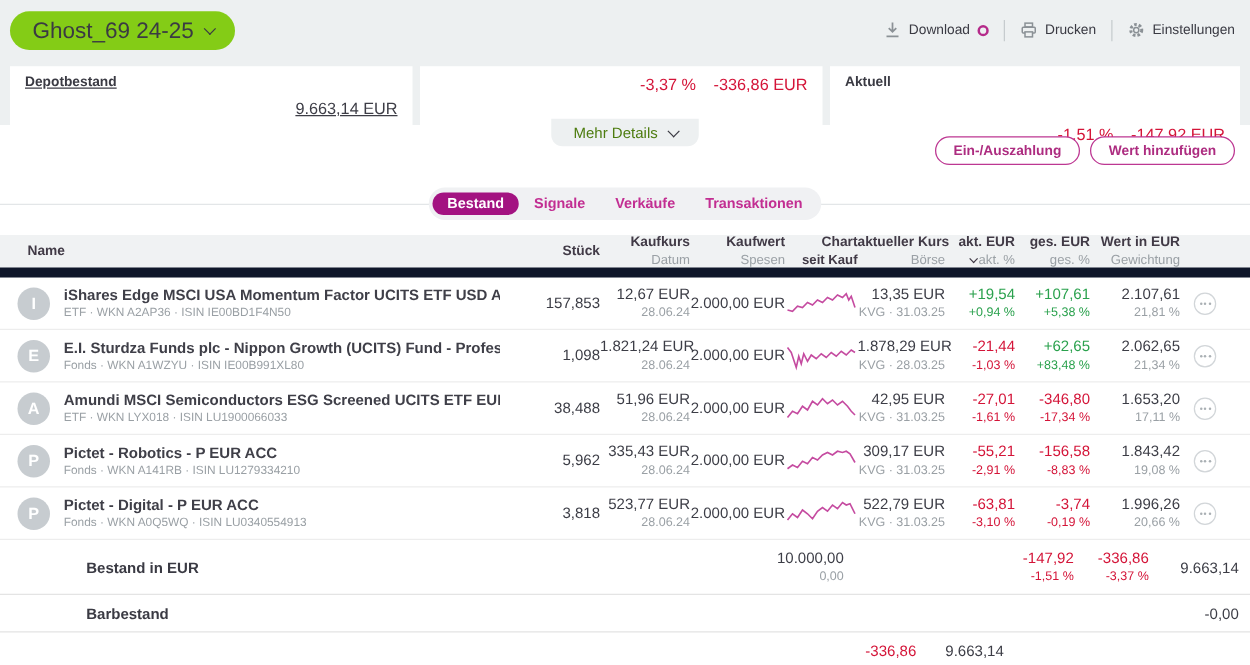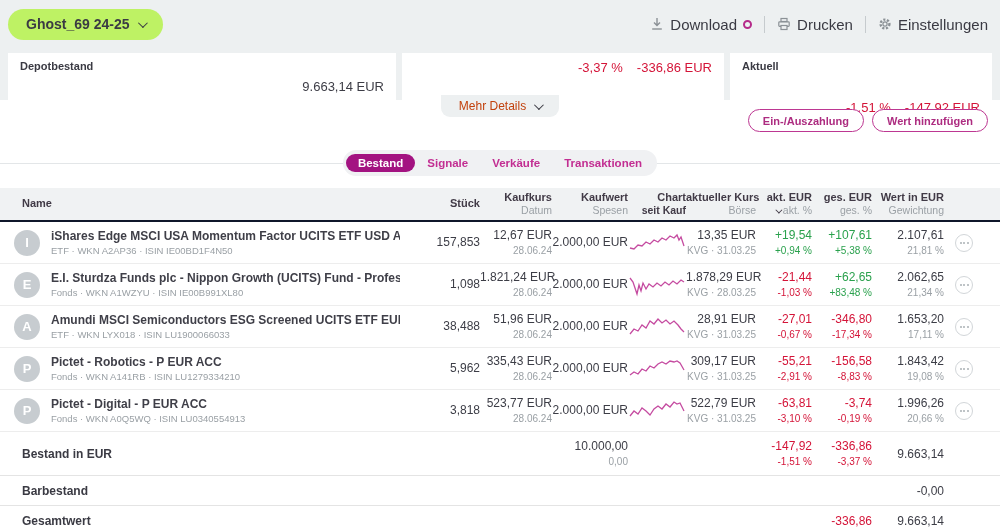--- a/index.html
+++ b/index.html
@@ -6,60 +6,60 @@
   html,body { width:1000px; }
   body {
     font-family: "Liberation Sans", "DejaVu Sans", sans-serif;
     background:#fff; color:#3d3d46; width:1000px; height:532px; overflow:hidden;
   }
   .page { width:1000px; height:532px; position:relative; }
 
   
   .topband { background:#edf0f1; padding:8px 8px 7px 8px; height:100px; }
   .topband-row1 { display:flex; justify-content:space-between; align-items:center; height:32px; }
-  .chip { display:inline-flex; align-items:center; gap:8px; background:#bef264; border:none;
-          border-radius:17px; height:31px; padding:0 18px; font-weight:bold; font-size:14px; color:#3a3a43; cursor:pointer;
+  .chip { display:inline-flex; align-items:center; gap:8px; background:#84cc16; border:none;
+          border-radius:17px; height:31px; padding:0 18px; font-weight:normal; font-size:18px; color:#3a3a43; cursor:pointer;
           font-family:"Liberation Sans",sans-serif; }
   .chev { width:7px; height:7px; border-right:1.6px solid #3a3a43; border-bottom:1.6px solid #3a3a43;
           transform:rotate(45deg) translateY(-2px); display:inline-block; }
   .toolbar { display:flex; align-items:center; gap:12px; padding-right:4px; }
-  .tool { display:inline-flex; align-items:center; gap:6px; font-size:15px; color:#3a3a43; cursor:pointer; background:none; border:none;
+  .tool { display:inline-flex; align-items:center; gap:6px; font-size:11px; color:#3a3a43; cursor:pointer; background:none; border:none;
           font-family:"Liberation Sans",sans-serif; }
   .tool svg { display:block; }
   .ring { width:9px; height:9px; border:2.2px solid #b52a8a; border-radius:50%; display:inline-block; }
   .vdiv { width:1px; height:17px; background:#c6cbce; }
 
   .cards { display:flex; gap:6px; margin-top:13px; }
   .card { background:#fff; height:47px; padding:7px 12px 6px 12px; display:flex; flex-direction:column; justify-content:space-between; }
-  .card1 { width:388px; } .card2 { width:322px; } .card3 { flex:1;gap:28px; }
+  .card1 { width:322px;text-decoration:underline; } .card2 { width:322px; } .card3 { flex:1;gap:28px; }
   .card-label { font-size:11px; font-weight:bold; color:#3a3a43; }
   .card-value { align-self:flex-end; font-size:13px; color:#3d3d46; display:flex; gap:14px; }
   .card-value.neg { color:#d41438; }
 
   
   .details-row { display:flex; justify-content:center; height:17px; }
   .mehr { margin-top:-5px; background:#edf0f1; border:none; border-radius:0 0 9px 9px; height:22px;
-          padding:0 18px; font-size:12px; color:#c2410c; display:inline-flex; align-items:center; gap:8px; cursor:pointer;
+          padding:0 18px; font-size:12px; color:#4d7c0f; display:inline-flex; align-items:center; gap:8px; cursor:pointer;
           font-family:"Liberation Sans",sans-serif;text-align:right; }
 
   
   .actions { display:flex; justify-content:flex-end; gap:8px; padding:0 12px; margin-top:-8px; height:23px; }
   .pillbtn { border:1.5px solid #bd3792; color:#ad2c80; background:#fff; border-radius:13px; height:23px;
              padding:0 14px; font-size:11px; font-weight:bold; cursor:pointer; font-family:"Liberation Sans",sans-serif; }
 
   
   .tabsline { position:relative; margin-top:18px; height:26px; display:flex; justify-content:center; }
   .tabsline::before { content:""; position:absolute; left:0; right:0; top:13px; height:1px; background:#e3e6e8; }
   .tabs { position:relative; background:#f0f1f3; border-radius:14px; display:inline-flex; align-items:center; gap:0; padding:2px 3px; }
   .tab { font-size:11.5px; font-weight:bold; color:#c22e92; padding:3px 12px; border-radius:12px; cursor:pointer; white-space:nowrap; }
   .tab.active { background:#a31381; color:#fff; }
 
   
   .grid { display:grid; grid-template-columns:400px 80px 72px 76px 58px 70px 56px 60px 72px 40px; align-items:center; }
-  .thead { background:#f0f2f3; height:34px; margin-top:12px; border-bottom:2px solid #0f172a; }
+  .thead { background:#f0f2f3; height:34px; margin-top:12px; border-bottom:8px solid #0f172a; }
   .hc { text-align:right; white-space:nowrap; line-height:1.25; }
   .hc .l1 { font-size:11px; font-weight:bold; color:#413a46; }
   .hc .l2 { font-size:10.5px; color:#9aa0a5; }
   .hc.left { text-align:left; padding-left:22px; }
   .hc.center { text-align:right; }
   .hc.center .l2 { font-weight:bold; color:#413a46; }
   .sortchev { width:5px; height:5px; border-right:1.4px solid #413a46; border-bottom:1.4px solid #413a46;
               transform:rotate(45deg) translateY(-2px); display:inline-block; margin-right:3px; }
 
   .trow { height:42px; border-bottom:1px solid #ededed; }
@@ -73,21 +73,21 @@
   .num .v { font-size:12px; color:#3c3d46; }
   .num .s { font-size:10px; color:#9aa0a5; }
   .num.up .v, .num.up .s { color:#2aa14d; }
   .num.down .v, .num.down .s { color:#d41438; }
   .sparkcell { display:flex; justify-content:center; align-items:center; cursor:pointer; }
   .menucell { display:flex; justify-content:center; }
   .dots { width:18px; height:18px; border:1px solid #d2d6d9; border-radius:50%; background:#fff; display:flex;
           align-items:center; justify-content:center; gap:1.5px; cursor:pointer; padding:0; }
   .dots i { width:2px; height:2px; border-radius:50%; background:#aab0b4; display:block; }
 
-  .frow { border-bottom:1px solid #e4e4e4; }
+  .frow { border-bottom:1px solid #e4e4e4;padding-left:47px; }
   .frow .label { grid-column:1 / span 3; padding-left:22px; font-size:12px; font-weight:bold; color:#3a3a43; }
   .frow1 { height:44px; }
   .frow2 { height:30px; }
   .single { font-size:12px; color:#3c3d46; text-align:right; white-space:nowrap; }
 </style>
 </head>
 <body>
 
 <div class="page">
 
@@ -322,26 +322,26 @@
       </div>
       <div class="num">
           <div class="v">2.000,00 EUR</div>
         </div>
       <div class="sparkcell">
         <svg class="spark" width="56" height="24" viewBox="0 0 56 24">
             <polyline points="1,19 5,14 9,16 13,10 17,13 21,6 25,9 29,4 33,8 37,5 41,9 45,6 49,10 52,14 55,17" fill="none" stroke="#c54ba0" stroke-width="1.3"></polyline>
           </svg>
       </div>
       <div class="num">
-        <div class="v">28,91 EUR</div>
+        <div class="v">42,95 EUR</div>
         <div class="s">KVG · 31.03.25</div>
       </div>
       <div class="num down">
         <div class="v">-27,01</div>
-        <div class="s">-0,67 %</div>
+        <div class="s">-1,61 %</div>
       </div>
       <div class="num down">
         <div class="v">-346,80</div>
         <div class="s">-17,34 %</div>
       </div>
       <div class="num">
         <div class="v">1.653,20</div>
         <div class="s">17,11 %</div>
       </div>
       <div class="menucell">
@@ -475,21 +475,20 @@
     <div></div>
       <div></div>
       <div></div>
       <div></div>
       <div></div>
     <div class="single">-0,00</div>
     <div></div>
   </div>
 
   <div class="grid frow frow2">
-    <div class="label">Gesamtwert</div>
     <div></div>
       <div></div>
       <div></div>
       <div></div>
     <div class="single" style="color:#d41438;">-336,86</div>
     <div class="single">9.663,14</div>
     <div></div>
   </div>
 
 </div>

